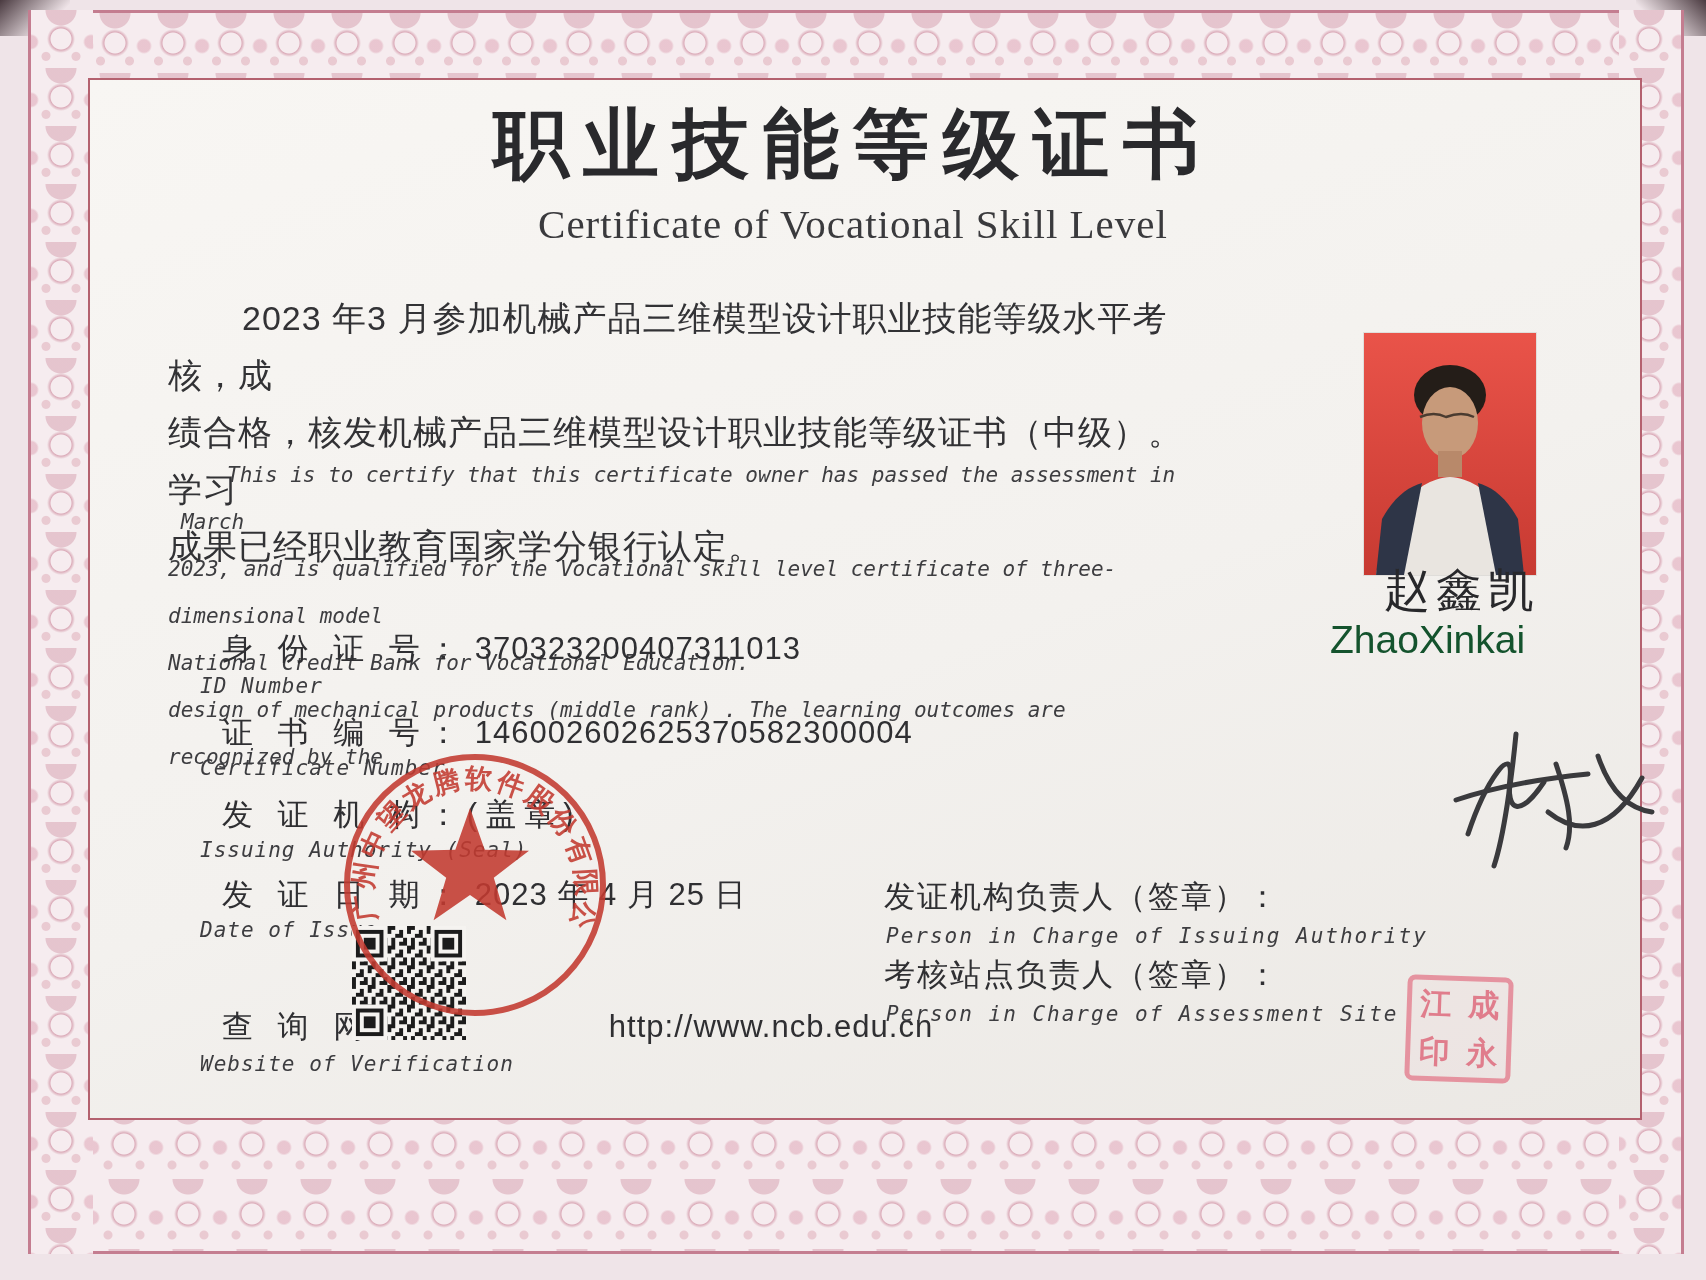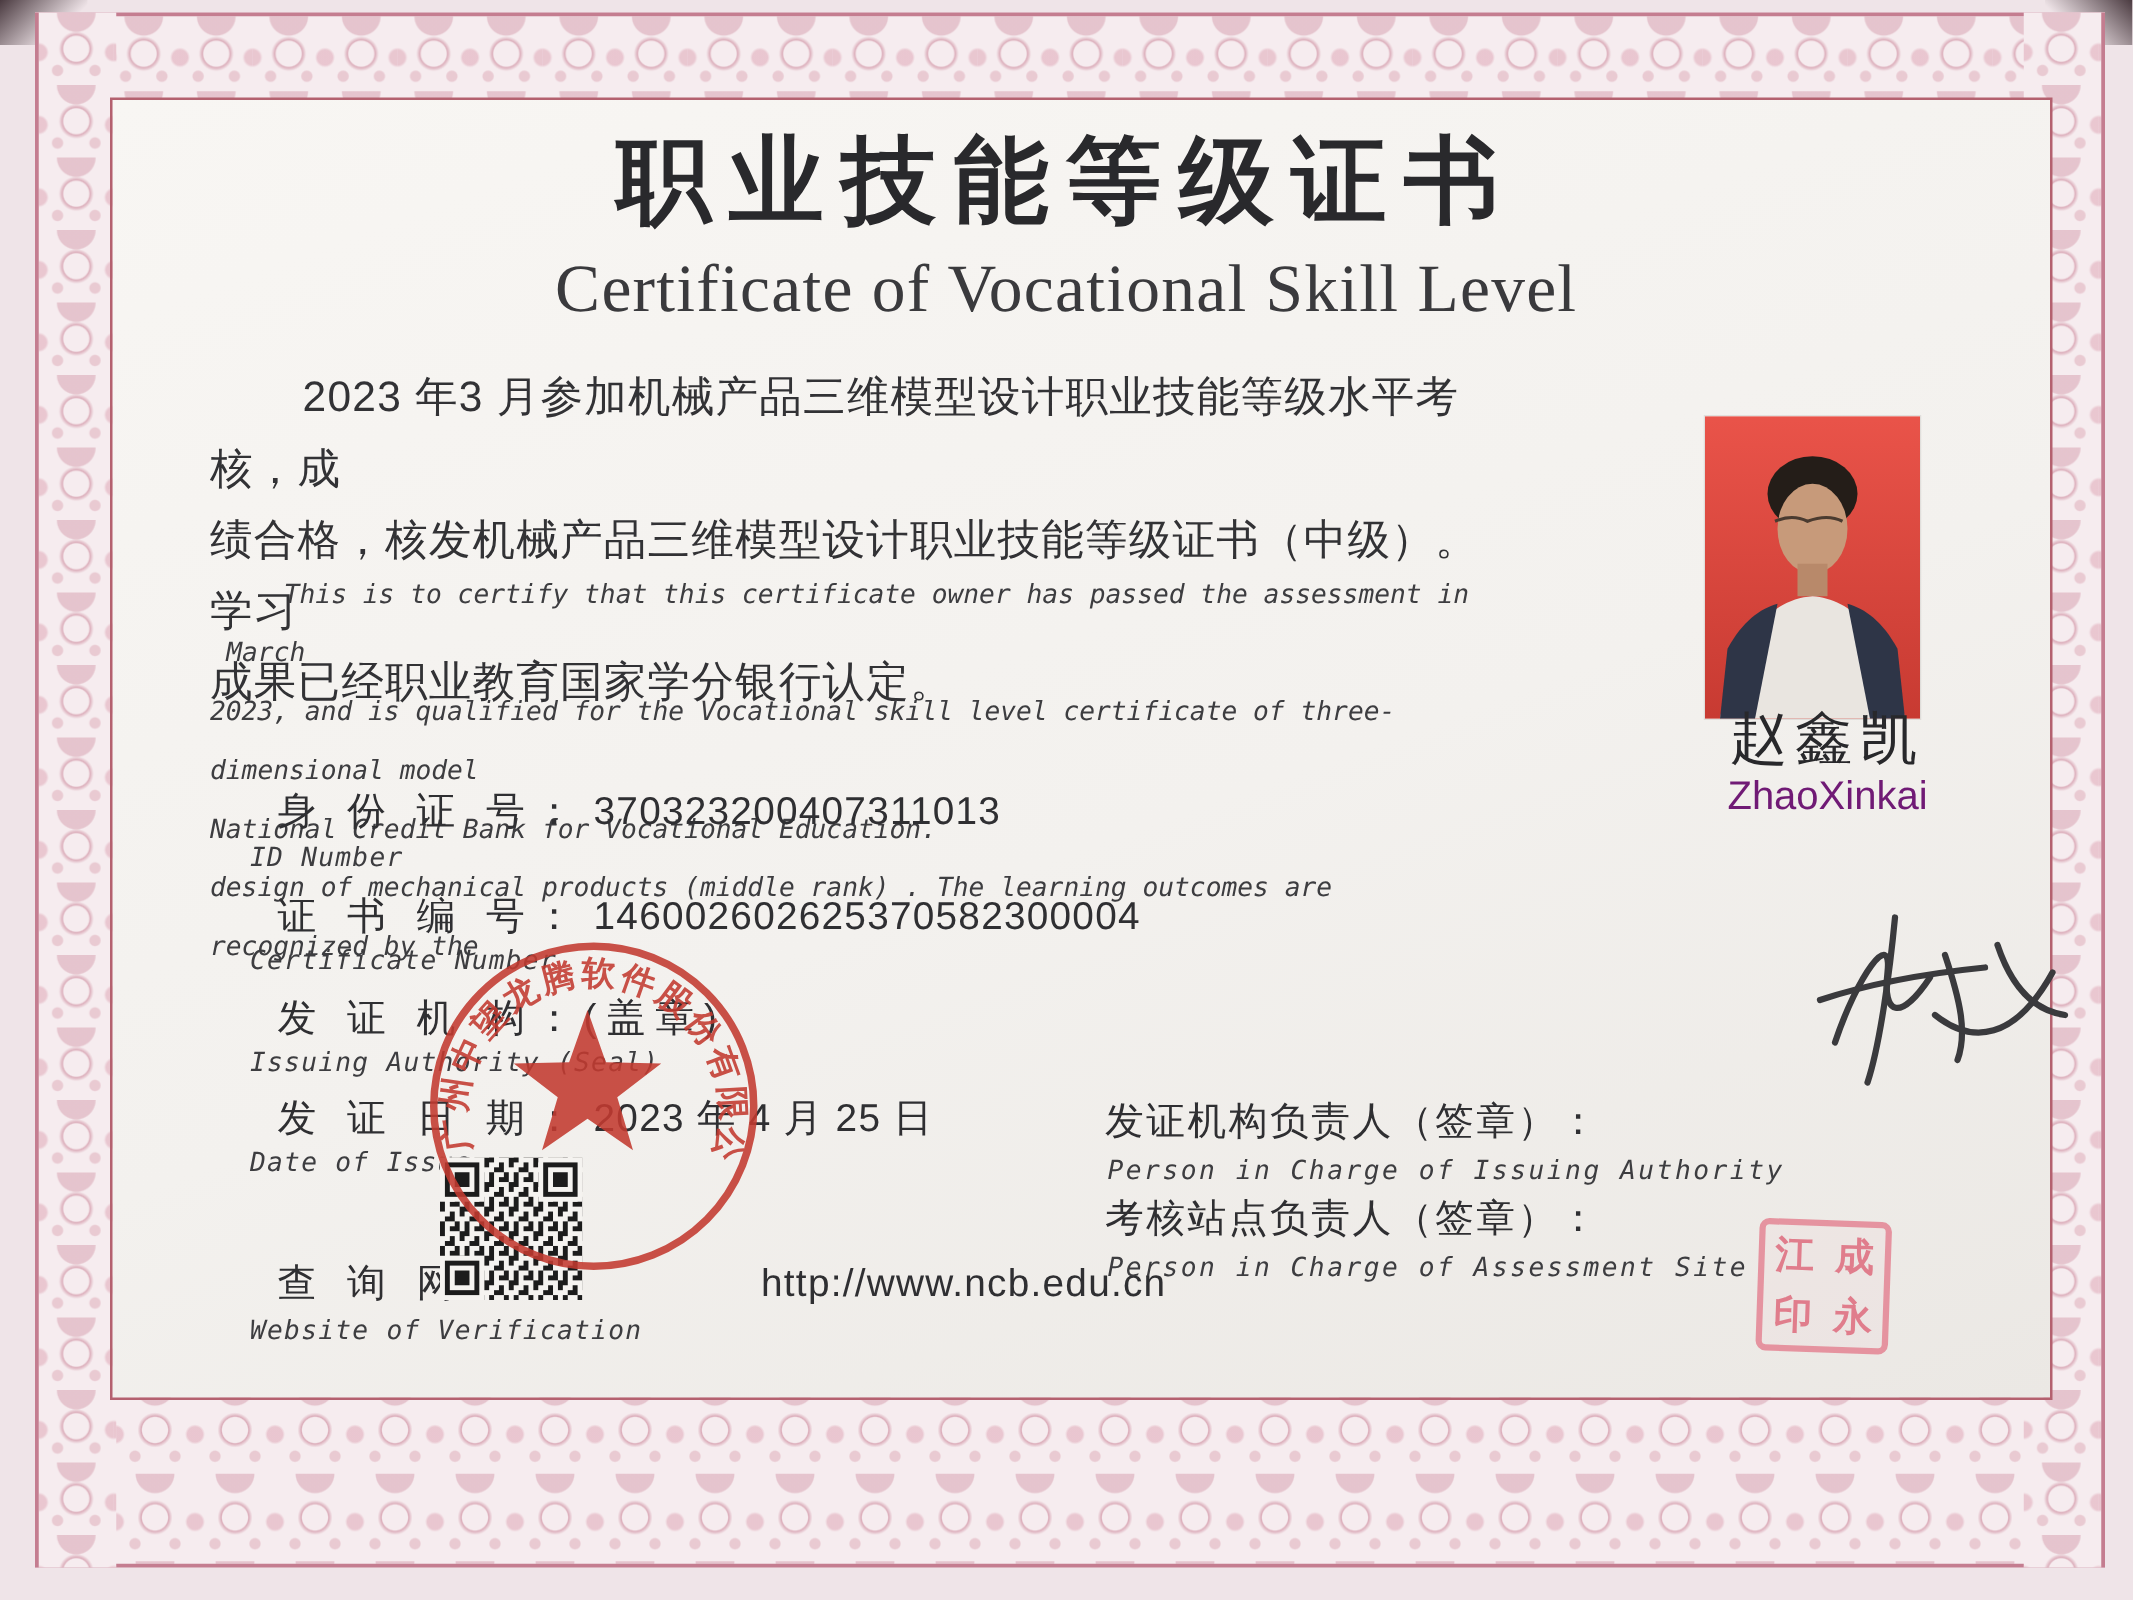--- a/index.html
+++ b/index.html
@@ -33,38 +33,38 @@
   
   .inner{
     position:absolute;left:88px;top:78px;right:64px;bottom:160px;
     border:2px solid #b4616f;
     background:linear-gradient(160deg,#f8f6f3 0%,#f3f1ee 55%,#ebe8e4 100%);
   }
   
   .abs{position:absolute;}
   .title-cn{left:0;right:0;top:94px;text-align:center;font-size:76px;font-weight:600;
     letter-spacing:14px;color:#29292c;}
-  .title-en{left:0;right:0;top:200px;text-align:center;font-size:54px;
+  .title-en{left:0;right:0;top:200px;text-align:center;font-size:41px;
     font-family:"Liberation Serif",serif;color:#3a3a3d;letter-spacing:1px;}
   .cn-par{left:168px;top:290px;width:1044px;font-size:34px;line-height:57px;color:#323235;letter-spacing:1px;}
   .cn-par .ln.indent{text-indent:74px;}
   .en-par{left:168px;top:452px;width:1030px;font-size:21px;line-height:47px;
     font-family:"DejaVu Sans Mono",monospace;font-style:italic;color:#3d3d40;}
   .en-par .ln.indent{text-indent:46px;margin-left:13px;}
   .frow{position:absolute;left:198px;white-space:nowrap;margin-left:24px;}
   .flabel{font-size:31px;letter-spacing:8px;color:#2f2f32;}
   .fvalue{font-size:31px;color:#2f2f32;margin-left:8px;letter-spacing:1px;}
   .fsub{position:absolute;left:200px;font-size:21px;font-family:"DejaVu Sans Mono",monospace;
     font-style:italic;color:#3d3d40;letter-spacing:1px;}
   .signer-label{position:absolute;left:884px;font-size:31px;letter-spacing:2px;color:#2f2f32;white-space:nowrap;}
   .signer-sub{position:absolute;left:886px;font-size:21px;font-family:"DejaVu Sans Mono",monospace;
     font-style:italic;color:#3d3d40;letter-spacing:2px;white-space:nowrap;}
   .holder-name-cn{left:1330px;top:560px;width:264px;text-align:center;font-size:46px;
     letter-spacing:6px;color:#28282b;}
-  .holder-name-en{left:1330px;top:618px;width:264px;text-align:center;font-size:32px;color:#701a75;}
+  .holder-name-en{left:1330px;top:618px;width:264px;text-align:left;font-size:39px;color:#14532d;}
   
   .photo{left:1364px;top:333px;width:172px;height:242px;box-shadow:0 0 0 1px rgba(0,0,0,.08);}
   
   .round-seal{left:330px;top:742px;width:290px;height:290px;opacity:.88;}
   
   .name-seal{left:1406px;top:976px;width:96px;height:96px;
     border:5px solid rgba(227,128,142,.8);border-radius:8px;transform:rotate(2deg);
     display:grid;grid-template-columns:1fr 1fr;grid-template-rows:1fr 1fr;
     align-items:center;justify-items:center;background:rgba(238,180,190,.08);}
   .name-seal span{font-size:31px;color:rgba(222,116,132,.92);font-weight:600;}

